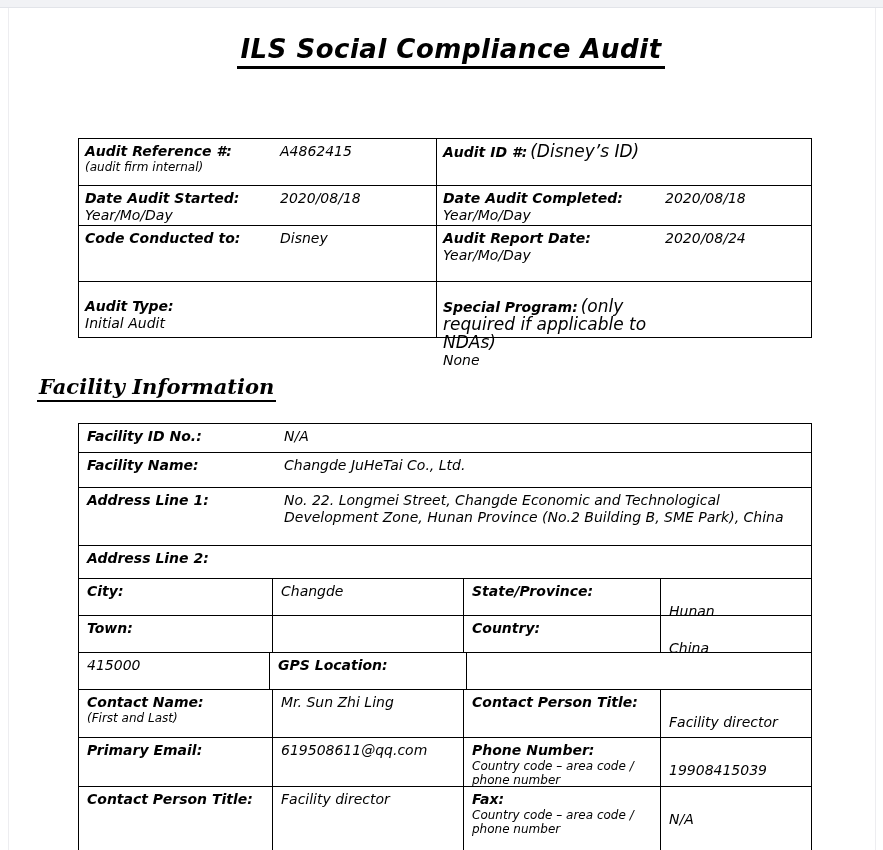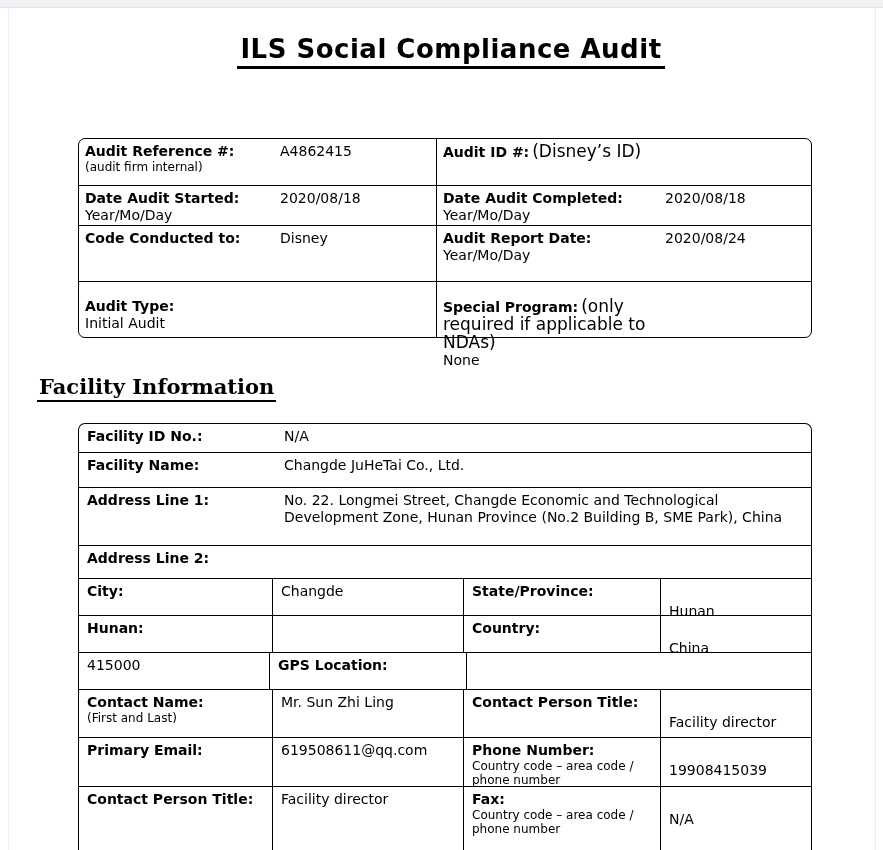--- a/index.html
+++ b/index.html
@@ -2,21 +2,21 @@
 <html><head>
 <meta charset="utf-8">
 <style>
   html,body { margin:0; padding:0; }
   body {
     width:883px; height:850px; overflow:hidden;
     background:#ffffff; color:#000;
     font-family:"DejaVu Sans","Liberation Sans",sans-serif;
     position:relative;
   }
-  .page { position:absolute; inset:0; overflow:hidden; background:#fff; }
+  .page { position:absolute; inset:0; overflow:hidden; background:#fff;font-style:italic; }
   .top-strip {
     position:absolute; top:0; left:0; width:883px; height:7px;
     background:#f1f2f5; border-bottom:1px solid #e2e4e9;
   }
   .edge-line { position:absolute; top:8px; bottom:0; width:1px; background:#ededf0; }
   .edge-left { left:8px; }
   .edge-right { left:875px; }
 
   
   .doc-title {
@@ -32,21 +32,21 @@
     padding-left:37px; box-sizing:border-box; text-align:left;
     font-family:"DejaVu Serif","Liberation Serif",serif;
   }
   .sec-title > span {
     display:inline-block; font-size:21px; font-weight:bold;
     line-height:25px; border-bottom:2px solid #000; padding:0 2px 1px 2px;
   }
 
   
   .b   { font-weight:bold; }
-  .txt { font-size:14px; line-height:17px;border-radius:7px; }
+  .txt { font-size:14px; line-height:17px; }
   .note { font-size:12px; line-height:14px; font-weight:normal; }
   .note-inline { font-size:17px; font-weight:normal; margin-left:3px; }
 
   
   .t1 {
     position:absolute; left:78px; top:138px; width:734px;
     border:1.5px solid #000; box-sizing:border-box;
   }
   .t1row { display:flex; box-sizing:border-box; border-bottom:1.5px solid #000; }
   .t1row:last-child { border-bottom:none; }
@@ -192,21 +192,21 @@
     </div>
 
     <div class="t2row h37">
       <div class="c q1"><span class="b">City:</span></div>
       <div class="c q2">Changde</div>
       <div class="c q3"><span class="b">State/Province:</span></div>
       <div class="c q4">Hunan</div>
     </div>
 
     <div class="t2row h37">
-      <div class="c q1"><span class="b">Hunan:</span></div>
+      <div class="c q1"><span class="b">Town:</span></div>
       <div class="c q2"></div>
       <div class="c q3"><span class="b">Country:</span></div>
       <div class="c q4">China</div>
     </div>
 
     <div class="t2row h37">
       <div class="c q2">415000</div>
       <div class="c q3"><span class="b">GPS Location:</span></div>
       <div class="c q4"></div>
     </div>

